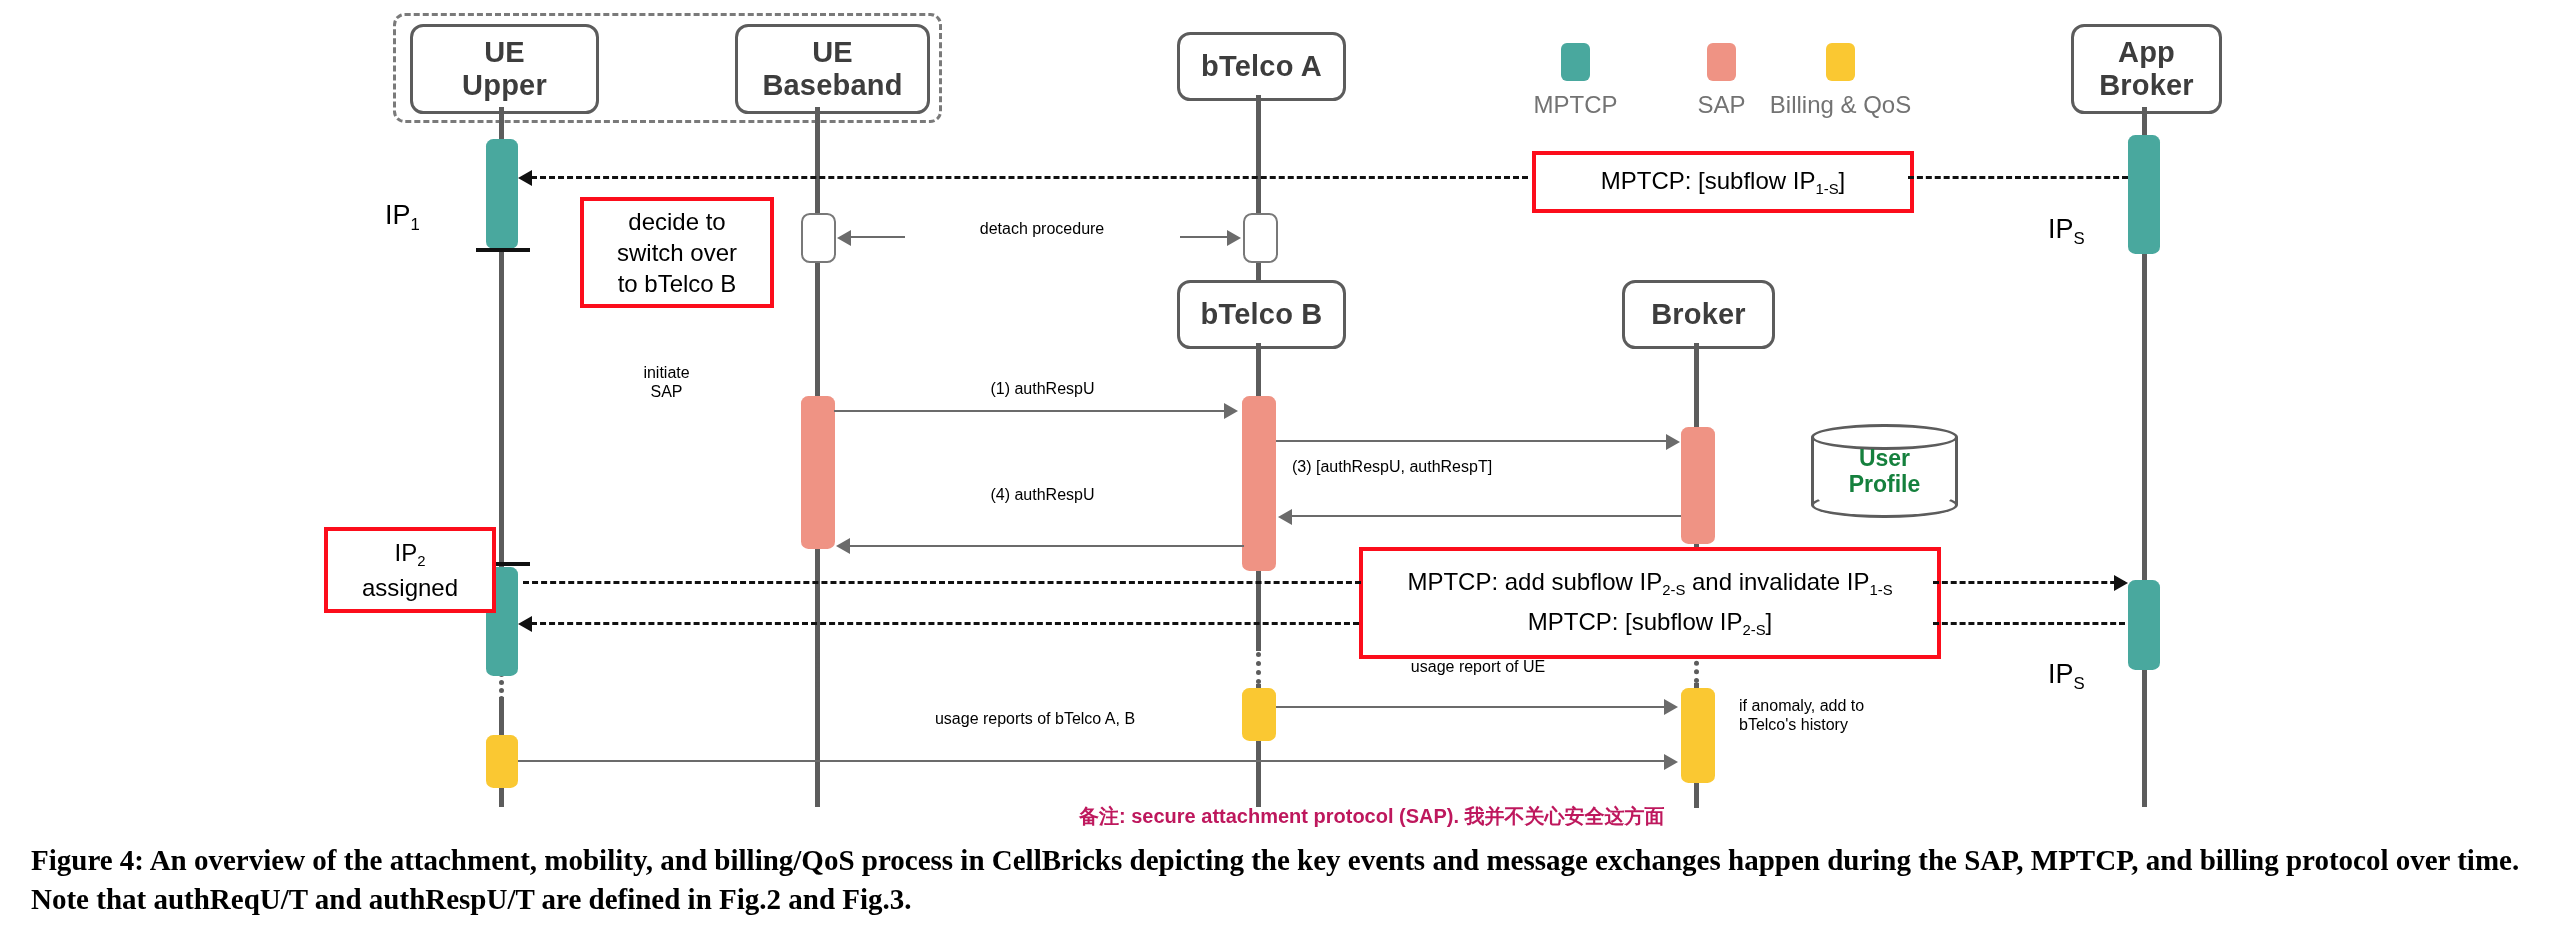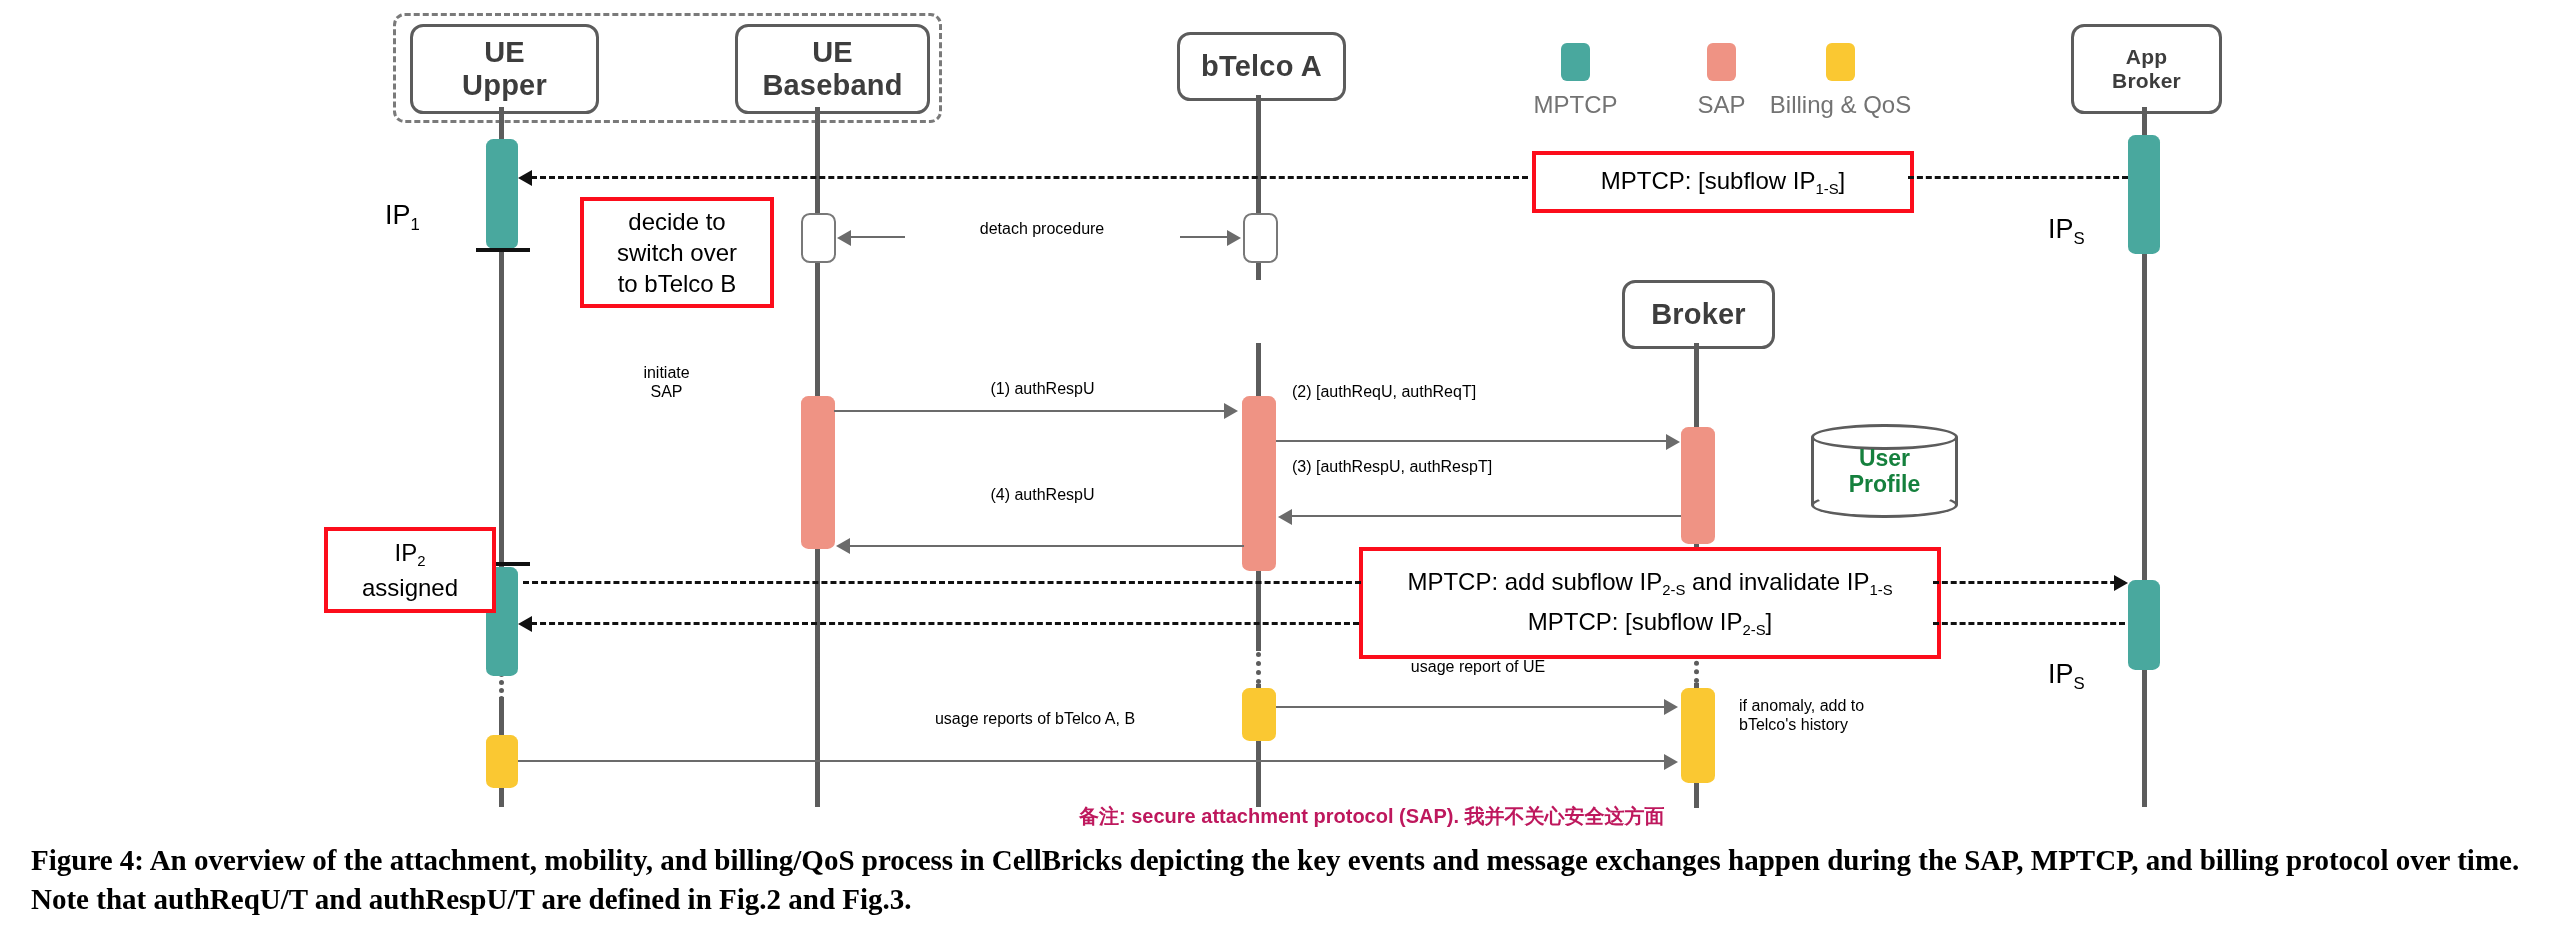--- a/index.html
+++ b/index.html
@@ -95,26 +95,29 @@
     <div>
       <span>UE</span>
       <span>Baseband</span>
     </div>
   </div>
 
   <div class="pbox" style="left:1177px;top:32px;width:163px;height:63px;font-size:29px;">
     <span>bTelco A</span>
   </div>
 
+  <div class="pbox" style="left:1177px;top:280px;width:163px;height:63px;font-size:29px;">
+    <span>bTelco B</span>
+  </div>
 
   <div class="pbox" style="left:1622px;top:280px;width:147px;height:63px;font-size:29px;">
     <span>Broker</span>
   </div>
 
-  <div class="pbox" style="left:2071px;top:23.5px;width:145px;height:84px;font-size:21px;">
+  <div class="pbox" style="left:2071px;top:23.5px;width:145px;height:84px;font-size:29px;">
     <div>
       <span>App</span>
       <span>Broker</span>
     </div>
   </div>
 
   <div class="lifeline" style="left:499px;top:107px;width:5.1px;height:565px;"></div>
   <div class="lifeline dotted" style="left:499px;top:672px;height:29px;"></div>
   <div class="lifeline" style="left:499px;top:697px;width:5.1px;height:110px;"></div>
 
@@ -235,21 +238,20 @@
 
   <div class="lbl center" style="left:587px;top:364px;width:159px;">
     <div>initiate</div>
     <div>SAP</div>
   </div>
 
   <div class="lbl center" style="left:881px;top:380px;width:323px;">(1) authRespU</div>
   <div class="msgline" style="left:834px;top:410px;width:395px;"></div>
   <div class="arrowR" style="left:1224px;top:403px;"></div>
 
-  <div class="lbl ml" style="left:1292px;top:383px;width:411px;">(2) [authReqU, authReqT]</div>
   <div class="msgline" style="left:1276px;top:440px;width:395px;"></div>
   <div class="arrowR" style="left:1666px;top:434px;"></div>
 
   <div class="lbl ml" style="left:1292px;top:458px;width:440px;">(3) [authRespU, authRespT]</div>
   <div class="msgline" style="left:1292px;top:515px;width:389px;"></div>
   <div class="arrowL" style="left:1278px;top:509px;"></div>
 
   <div class="lbl center" style="left:881px;top:486px;width:323px;">(4) authRespU</div>
   <div class="msgline" style="left:849px;top:545px;width:395px;"></div>
   <div class="arrowL" style="left:836px;top:538px;"></div>

